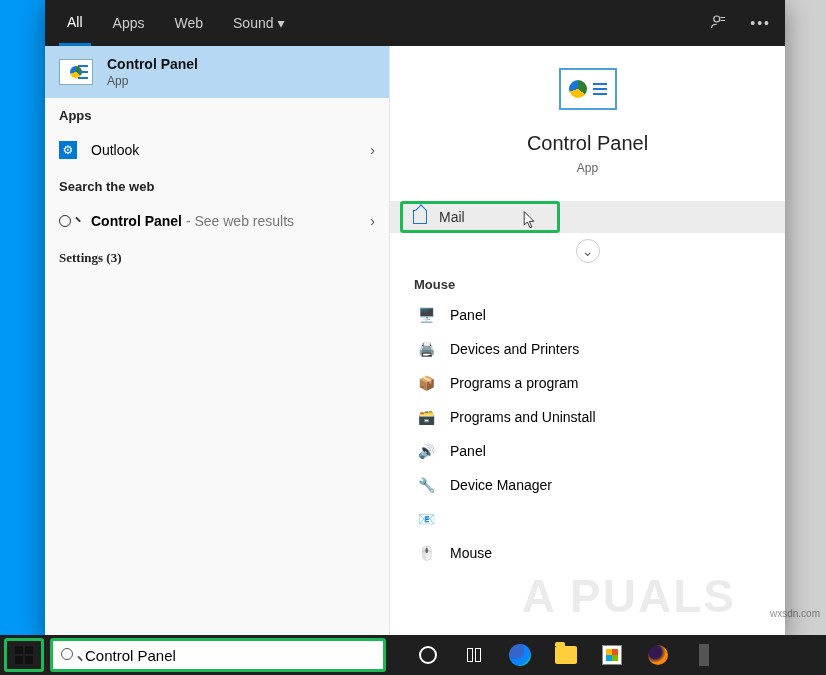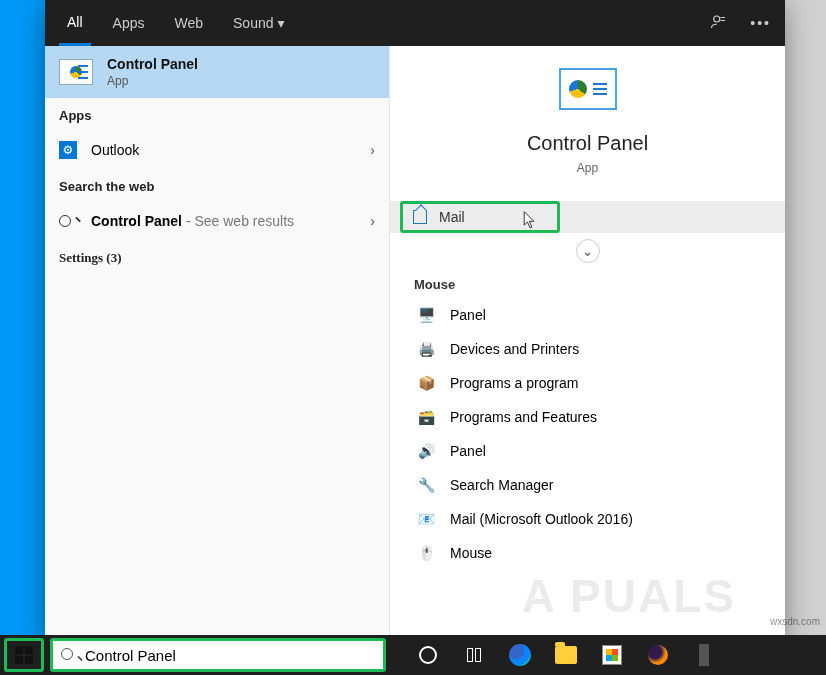--- a/index.html
+++ b/index.html
@@ -101,21 +101,21 @@
   .recent-section { padding:14px 24px 0; }
   .recent-label { font-weight:600; font-size:13px; padding-bottom:6px; color:#333; }
   .recent-item { display:flex; align-items:center; gap:14px; padding:8px 4px; cursor:pointer; }
   .ricon { width:18px; height:18px; display:inline-flex; align-items:center; justify-content:center; font-size:14px; }
 
   
   .watermark {
     position:absolute; right:90px; bottom:52px; font-size:46px; font-weight:700;
     color:rgba(0,0,0,.08); letter-spacing:2px; pointer-events:none;
   }
-  .wxsdn { position:absolute; right:6px; bottom:48px; font-size:10px; color:rgba(0,0,0,.45); pointer-events:none;}
+  .wxsdn { position:absolute; right:6px; bottom:56px; font-size:10px; color:rgba(0,0,0,.45); pointer-events:none;}
 
   
   .taskbar {
     position:absolute; left:0; bottom:0; width:826px; height:40px;
     background:#1f1f1f; display:flex; align-items:center;
   }
   .startbtn {
     width:40px; height:34px; margin:3px 0 3px 4px;
     display:flex; align-items:center; justify-content:center;
     border:3px solid #1db954; border-radius:3px; cursor:pointer;
@@ -265,33 +265,32 @@
           <div class="recent-item">
             <span class="ricon">🖨️</span>
             <span>Devices and Printers</span>
           </div>
           <div class="recent-item">
             <span class="ricon">📦</span>
             <span>Programs a program</span>
           </div>
           <div class="recent-item">
             <span class="ricon">🗃️</span>
-            <span>Programs and Features</span>
+            <span>Programs and Uninstall</span>
           </div>
           <div class="recent-item">
             <span class="ricon">🔊</span>
             <span>Panel</span>
           </div>
           <div class="recent-item">
             <span class="ricon">🔧</span>
-            <span>Search Manager</span>
+            <span>Device Manager</span>
           </div>
           <div class="recent-item">
             <span class="ricon">📧</span>
-            <span>Mail (Microsoft Outlook 2016)</span>
           </div>
           <div class="recent-item">
             <span class="ricon">🖱️</span>
             <span>Mouse</span>
           </div>
         </div>
       </div>
     </div>
   </div>
 

